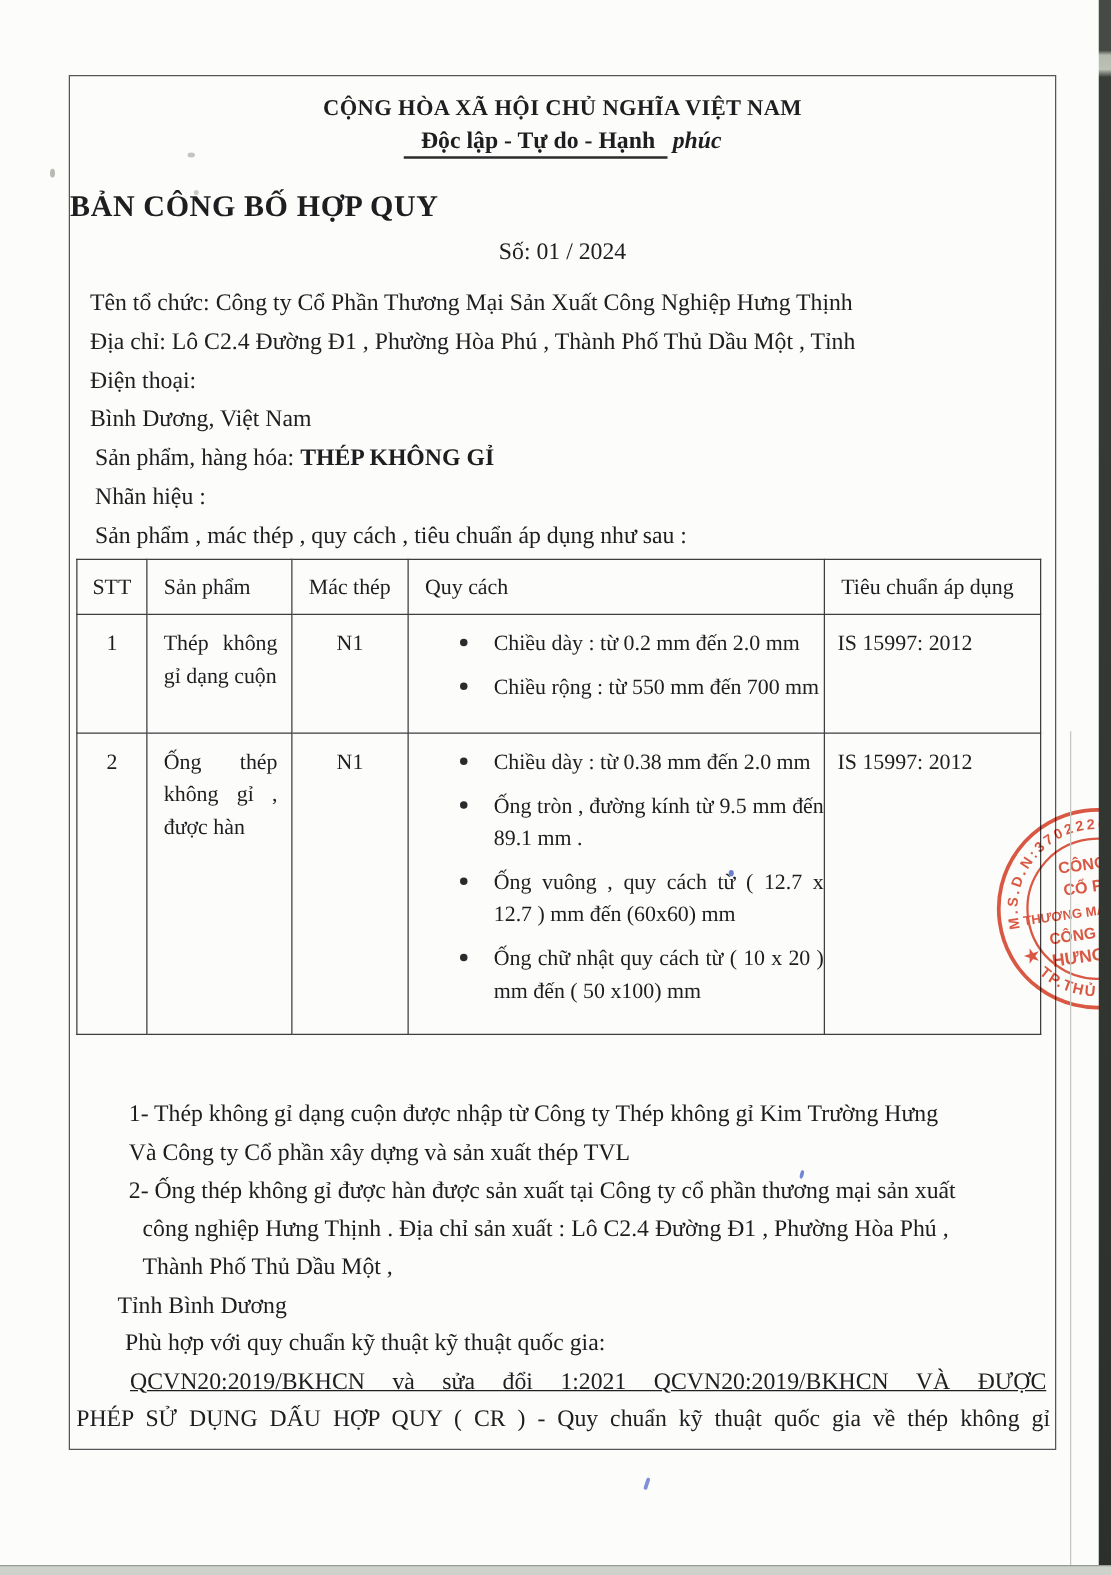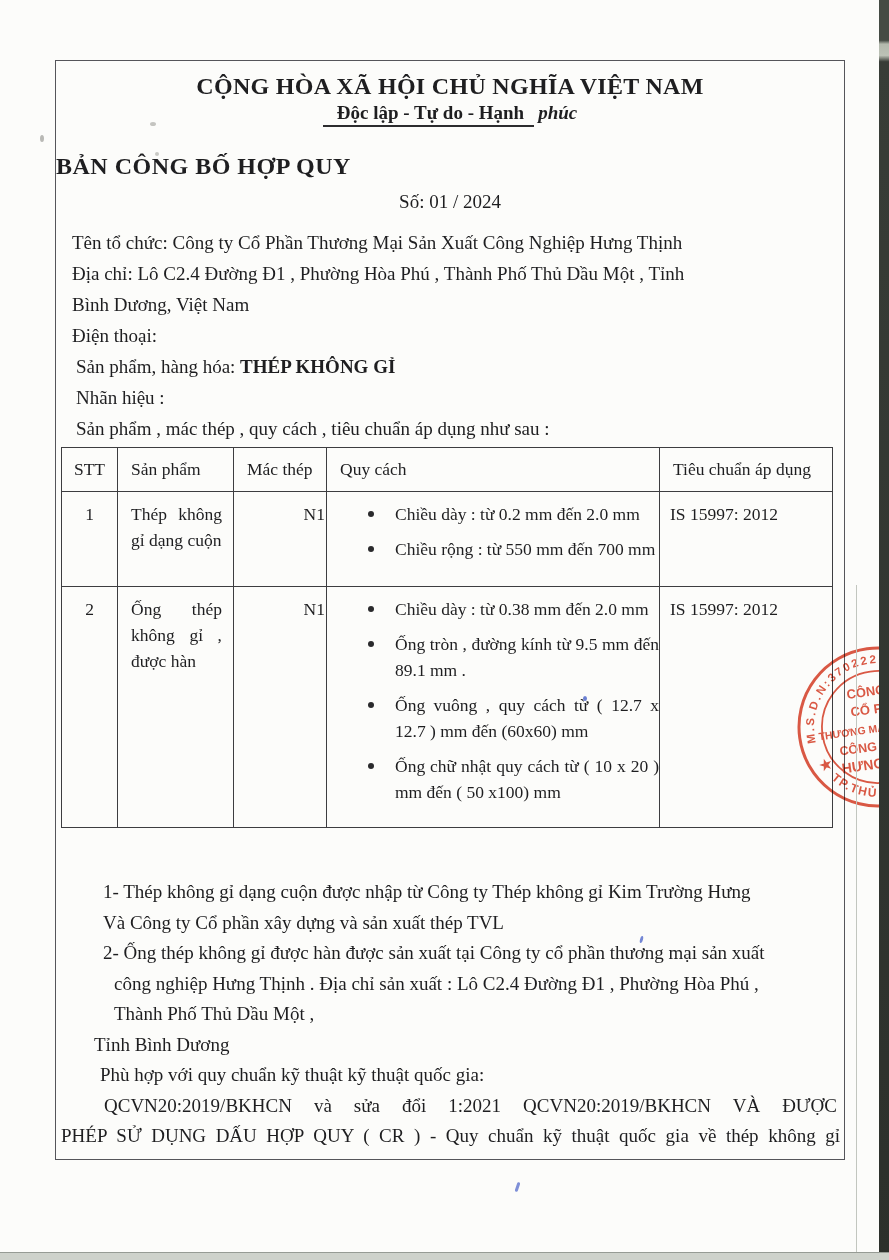--- a/index.html
+++ b/index.html
@@ -5,21 +5,21 @@
   html,body { margin:0; padding:0; background:#e8e8e6; }
   .page {
     position:relative; width:889px; height:1260px; overflow:hidden;
     background:#fcfcfa; font-family:"Liberation Serif", serif; color:#1e1e20;
   }
   
   .frame {
     position:absolute; left:55px; top:60px; width:790px; height:1100px;
     border:1.6px solid #55555a; box-sizing:border-box; padding-top:12px;
   }
-  .nat-title { text-align:center; font-weight:bold; font-size:24px; line-height:26px; letter-spacing:.3px; }
+  .nat-title { text-align:center; font-weight:bold; font-size:18px; line-height:26px; letter-spacing:.3px; }
   .nat-motto { text-align:center; font-weight:bold; font-size:19px; line-height:24px; margin-top:2px; }
   .nat-motto .u { border-bottom:2px solid #2c2c2e; padding:0 10px 2px 14px; }
   .nat-motto .rest { padding-left:4px;font-style:italic; }
   .doc-title { text-align:left; font-weight:bold; font-size:24px; line-height:30px; margin-top:26px; letter-spacing:.5px; }
   .doc-number { text-align:center; font-size:19px; line-height:24px; margin-top:9px; }
 
   .info { margin-top:13px; font-size:19px; line-height:31px; }
   .info .ml16 { margin-left:16px; margin-right:14px; }
   .info .ml20 { margin-left:20px; margin-right:14px; }
   .bold { font-weight:bold; }
@@ -28,34 +28,34 @@
     margin-left:5px; margin-top:3px; width:771px; border-collapse:collapse; table-layout:fixed;
     font-size:17.5px; line-height:26px;
   }
   table.spec th, table.spec td { border:1.6px solid #3d3d40; vertical-align:top; font-weight:normal; box-sizing:border-box; }
   table.spec thead tr { height:44px; }
   table.spec th { text-align:left; padding:8px 6px 0 13px; }
   table.spec th.center, td.c-stt { text-align:center; padding-left:0; padding-right:0; }
   tr.r1 { height:95px; } tr.r2 { height:241px; }
   td.c-stt { padding-top:9px; }
   td.c-sp { padding:9px 11px 0 13px; text-align:justify; }
-  td.c-mt { padding-top:9px; text-align:right; }
+  td.c-mt { padding-top:9px; text-align:center; }
   td.c-qc { padding:9px 0 0 41px; }
   td.c-tc { padding:9px 6px 0 10px; }
   .qc-item { display:flex; }
   .qc-item + .qc-item { margin-top:9px; }
   .qc-item .dot { flex:0 0 6px; width:6px; height:6px; border-radius:50%; background:#2a2a2c; margin-top:10px; margin-right:21px; }
   .qc-item .qc-text { flex:1; text-align:justify; }
 
   .notes { margin-top:49px; font-size:19px; line-height:30.5px; }
   .n-l47 { margin-left:47px; margin-right:6px; }
   .n-l72 { margin-left:58px; margin-right:6px; }
   .n-l38 { margin-left:38px; }
   .n-l44 { margin-left:44px; }
-  .conf1 { margin-left:48px; width:733px; text-align:justify; text-align-last:justify; }
+  .conf1 { margin-left:48px; width:733px; text-align:justify; text-align-last:justify;text-decoration:underline; }
   .conf2 { margin-left:5px;  width:779px; text-align:justify; text-align-last:justify; }
 
   
   .stamp { position:absolute; left:763px; top:612px; mix-blend-mode:multiply; opacity:.92; }
   .stamp text { font-family:"Liberation Sans", sans-serif; font-weight:bold; fill:#d94b35; }
 
   
   .edge-right { position:absolute; right:0; top:0; width:10px; height:1260px;
     background:linear-gradient(to bottom,#454b44 0%,#454b44 3.2%,#b3b9ad 3.5%,#bcc2b6 4.4%,#383d37 4.9%,#2c302b 60%,#24282三 100%);
     background:linear-gradient(to bottom,#454b44 0%,#454b44 3.2%,#b3b9ad 3.5%,#bcc2b6 4.4%,#383d37 4.9%,#2c302b 100%); }
@@ -77,22 +77,22 @@
 
     <div class="nat-title">CỘNG HÒA XÃ HỘI CHỦ NGHĨA VIỆT NAM</div>
     <div class="nat-motto"><span class="u">Độc lập - Tự do - Hạnh</span><span class="rest">phúc</span></div>
 
     <div class="doc-title">BẢN CÔNG BỐ HỢP QUY</div>
     <div class="doc-number">Số: 01 / 2024</div>
 
     <div class="info">
       <div class="ml16">Tên tổ chức: Công ty Cổ Phần Thương Mại Sản Xuất Công Nghiệp Hưng Thịnh</div>
       <div class="ml16">Địa chỉ: Lô C2.4 Đường Đ1 , Phường Hòa Phú , Thành Phố Thủ Dầu Một , Tỉnh</div>
+      <div class="ml16">Điện thoại:</div>
       <div class="ml16">Bình Dương, Việt Nam</div>
-      <div class="ml16">Điện thoại:</div>
       <div class="ml20"><span>Sản phẩm, hàng hóa: </span><span class="bold">THÉP KHÔNG GỈ</span></div>
       <div class="ml20">Nhãn hiệu :</div>
       <div class="ml20">Sản phẩm , mác thép , quy cách , tiêu chuẩn áp dụng như sau :</div>
     </div>
 
     <table class="spec">
       <colgroup>
         <col style="width:56px">
           <col style="width:116px">
           <col style="width:93px">

